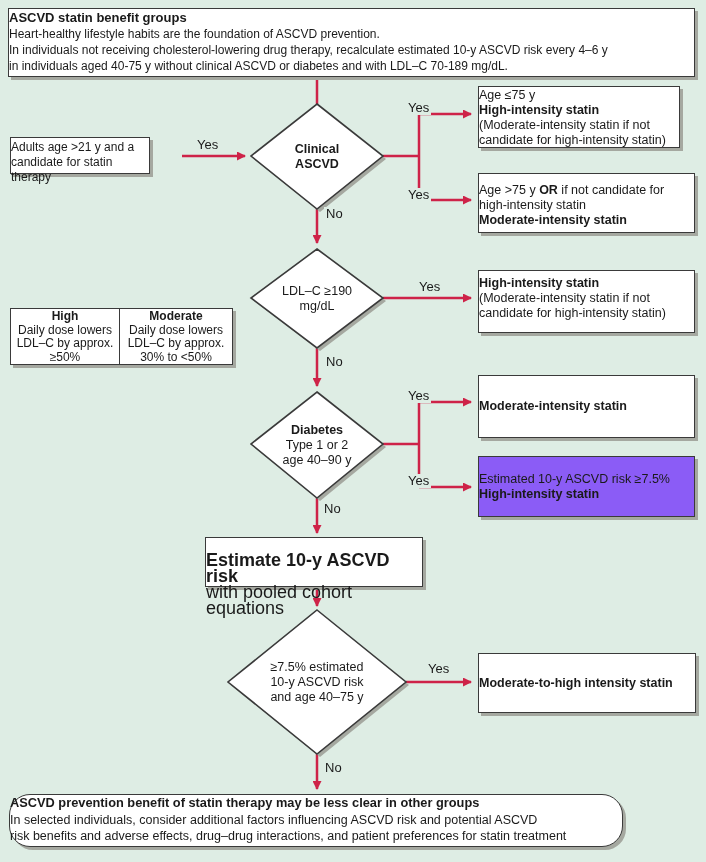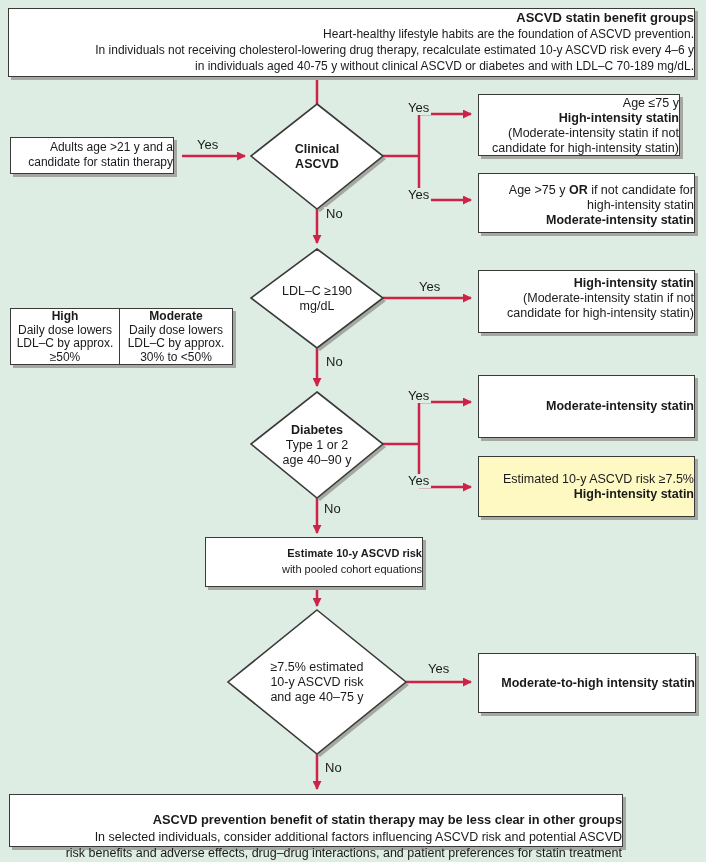--- a/index.html
+++ b/index.html
@@ -2,49 +2,49 @@
 <html><head>
 <meta charset="utf-8">
 <style>
   html,body{margin:0;padding:0;}
   body{font-family:"Liberation Sans","DejaVu Sans",sans-serif;color:#1a1a1a;}
   #canvas{position:relative;width:706px;height:862px;background:#deede4;overflow:hidden;}
   #wires{position:absolute;left:0;top:0;z-index:1;}
   .box{
     position:absolute;box-sizing:border-box;background:#ffffff;
     border:1.6px solid #3a3a3a;box-shadow:3px 3px 0 #a5a8a0;
-    z-index:2;text-align:right;font-size:12px;line-height:15px;
+    z-index:2;text-align:left;font-size:12px;line-height:15px;
   }
   .b{font-weight:bold;}
   .center-v{display:flex;flex-direction:column;justify-content:center;}
   .diamond-label{
     position:absolute;z-index:3;display:flex;align-items:center;justify-content:center;
     font-size:12.5px;line-height:15px;text-align:center;background:transparent;pointer-events:none;
   }
   .wire-label{
     position:absolute;z-index:4;background:#deede4;padding:0 2px;
     font-size:13px;line-height:14px;
   }
   #header-box{left:8px;top:8px;width:687px;height:69px;line-height:16px;padding-top:1px;}
   #header-box .t{font-size:13px;}
-  #entry-box{left:10px;top:137px;width:164px;height:37px;padding-top:2px;}
+  #entry-box{left:10px;top:137px;width:140px;height:37px;padding-top:2px;}
   #defs-box{left:10px;top:240px;width:220px;height:58px;font-weight:bold;font-size:12.5px;line-height:17px;padding-top:2px;}
   #defs-table{left:10px;top:308px;width:223px;height:57px;display:flex;text-align:center;
     font-size:12px;line-height:13.5px;padding:0;}
   #defs-table .cell{box-sizing:border-box;padding-top:1px;}
   #defs-table .cell.left{width:109px;border-right:1.5px solid #3a3a3a;}
   #defs-table .cell.right{flex:1;}
-  #box-age-le75{left:478px;top:86px;width:202px;height:62px;font-size:12.5px;padding-top:1px;margin-top:8px;}
+  #box-age-le75{left:478px;top:86px;width:202px;height:62px;font-size:12.5px;padding-top:1px;}
   #box-age-gt75{left:478px;top:173px;width:217px;height:60px;font-size:12.5px;padding-top:9px;}
   #box-ldl-yes{left:478px;top:270px;width:217px;height:63px;font-size:12.5px;padding-top:5px;}
   #box-diab-mod{left:478px;top:375px;width:217px;height:63px;font-size:12.5px;}
-  #box-diab-high{left:478px;top:456px;width:217px;height:61px;font-size:12.5px;background:#fef9c3;}
-  #box-estimate{left:205px;top:537px;width:218px;height:50px;font-size:11px;line-height:16px;padding-top:7px;}
+  #box-diab-high{left:478px;top:456px;width:217px;height:61px;font-size:12.5px;background:#8b5cf6;}
+  #box-estimate{left:205px;top:537px;width:218px;height:50px;font-size:18px;line-height:16px;padding-top:14px;}
   #box-risk-yes{left:478px;top:653px;width:218px;height:60px;font-size:12.5px;}
-  #footer-box{left:9px;top:794px;width:614px;height:53px;font-size:12.5px;line-height:16.5px;padding-top:17px;}
+  #footer-box{left:9px;top:794px;width:614px;height:53px;font-size:12.5px;line-height:16.5px;padding-top:0;border-radius:21px;}
   #footer-box .t{font-size:12.8px;}
   #d1-label{left:252px;top:104px;width:130px;height:105px;font-weight:bold;}
   #d2-label{left:252px;top:249px;width:130px;height:99px;}
   #d3-label{left:252px;top:392px;width:130px;height:106px;}
   #d4-label{left:228px;top:610px;width:178px;height:144px;}
   #d4-label .inner{text-align:left;}
   #yes-entry{left:195px;top:138px;}
   #yes-d1-top{left:406px;top:101px;}
   #yes-d1-bot{left:406px;top:188px;}
   #yes-d2{left:417px;top:280px;}

